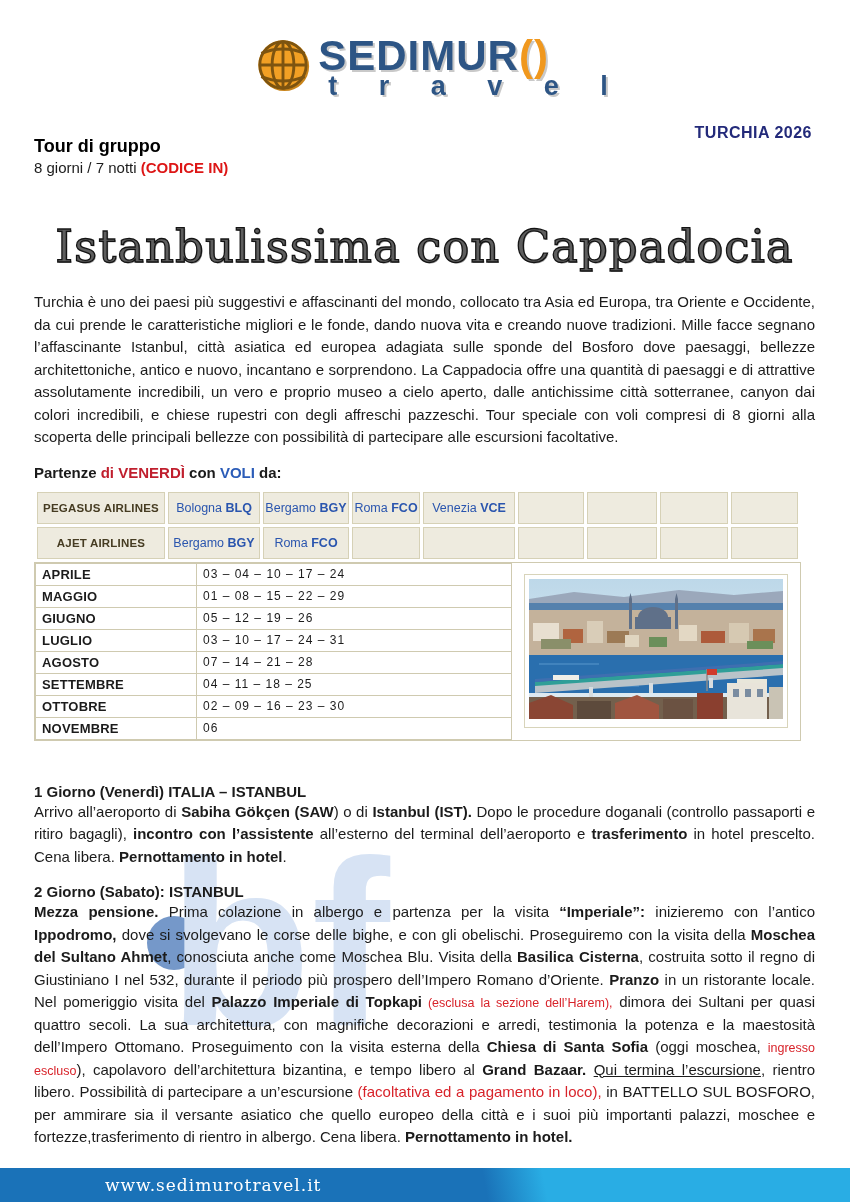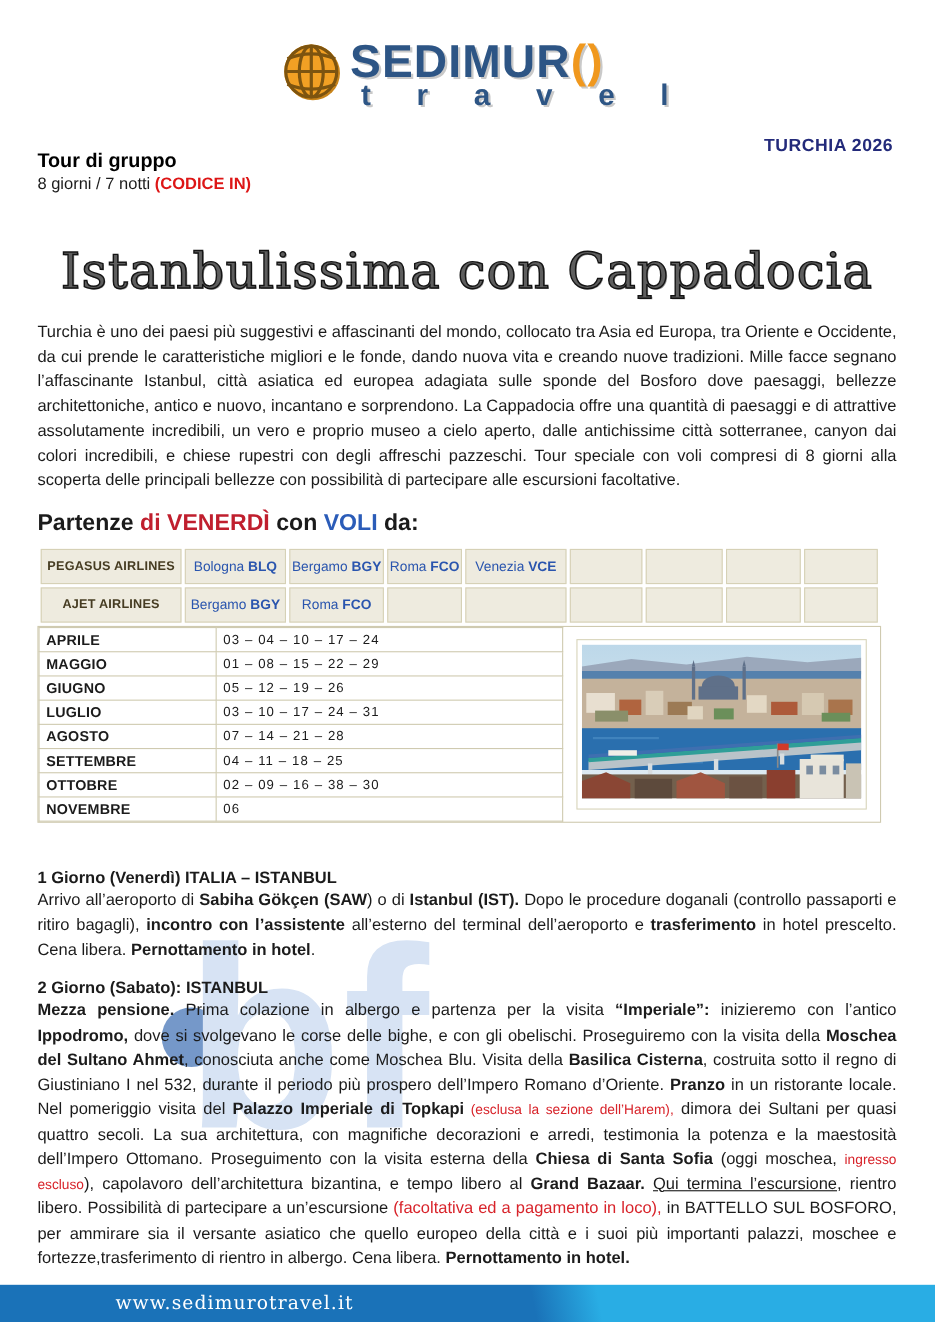--- a/index.html
+++ b/index.html
@@ -24,21 +24,21 @@
 
   
   .main-title{margin-top:44px;text-align:center;font-family:"DejaVu Serif",serif;
               font-size:45px;color:#5e5e5e;-webkit-text-stroke:1.3px #141414;
               text-shadow:1px 1px 0 #9a9a9a;letter-spacing:1px;}
 
   
   .intro{margin-top:18px;font-size:15px;line-height:1.5;text-align:justify;}
 
   
-  .departures-label{margin-top:14px;font-size:21px;font-weight:bold;}
+  .departures-label{margin-top:14px;font-size:15px;font-weight:bold;}
   .seg-p{font-weight:normal;}
   .seg-b{font-weight:bold;}
   .seg-r{color:#d8232a;}
   .seg-rs{color:#d8232a;font-size:12.5px;}
   .seg-u{text-decoration:underline;}
   .seg-rb{color:#c01f2e;font-weight:bold;}
   .seg-blb{color:#2b5cb8;font-weight:bold;}
 
   table.airlines{border-collapse:separate;border-spacing:3px;width:767px;margin-top:8px;}
   table.airlines td{background:#eeebdf;border:1px solid #d6d1b6;height:28px;
@@ -174,21 +174,21 @@
             <tr>
               <td class="cal-month">AGOSTO</td>
               <td class="cal-dates">07 – 14 – 21 – 28</td>
             </tr>
             <tr>
               <td class="cal-month">SETTEMBRE</td>
               <td class="cal-dates">04 – 11 – 18 – 25</td>
             </tr>
             <tr>
               <td class="cal-month">OTTOBRE</td>
-              <td class="cal-dates">02 – 09 – 16 – 38 – 30</td>
+              <td class="cal-dates">02 – 09 – 16 – 23 – 30</td>
             </tr>
             <tr>
               <td class="cal-month">NOVEMBRE</td>
               <td class="cal-dates">06</td>
             </tr>
           </tbody>
       </table>
       <div class="photo-cell">
         <div class="photo-frame">
           <svg width="254" height="140" viewBox="0 0 254 140">

